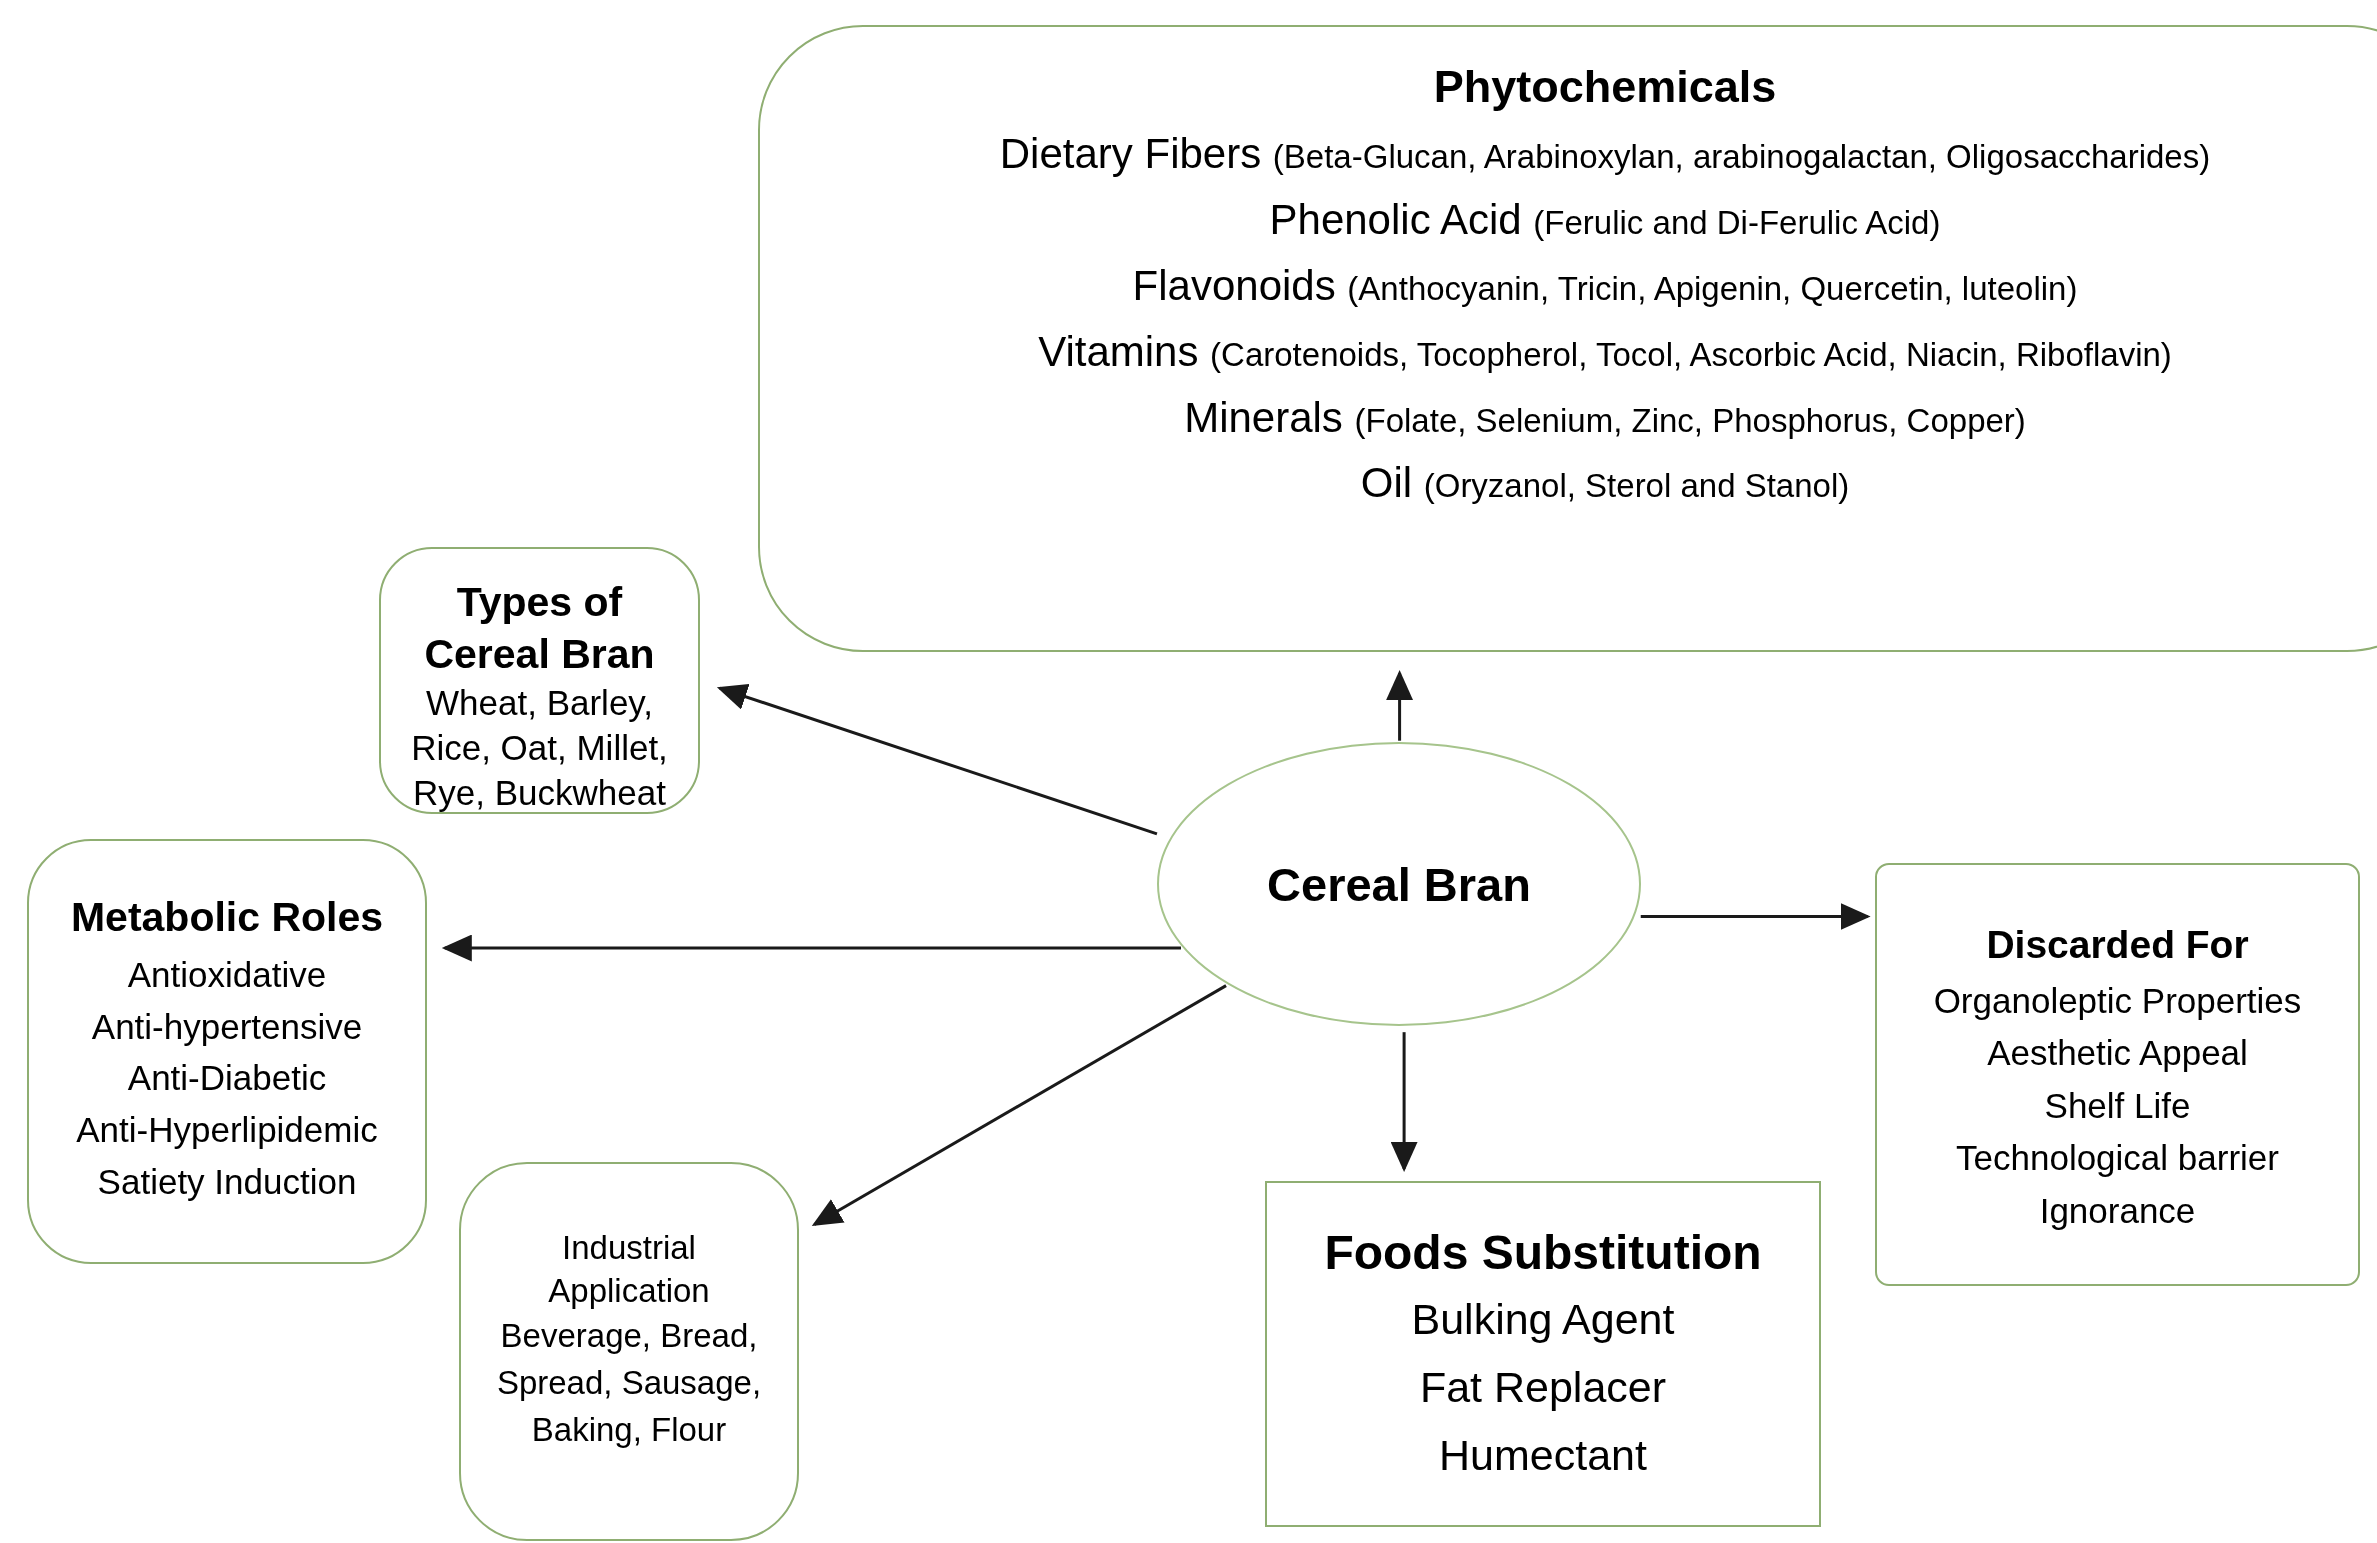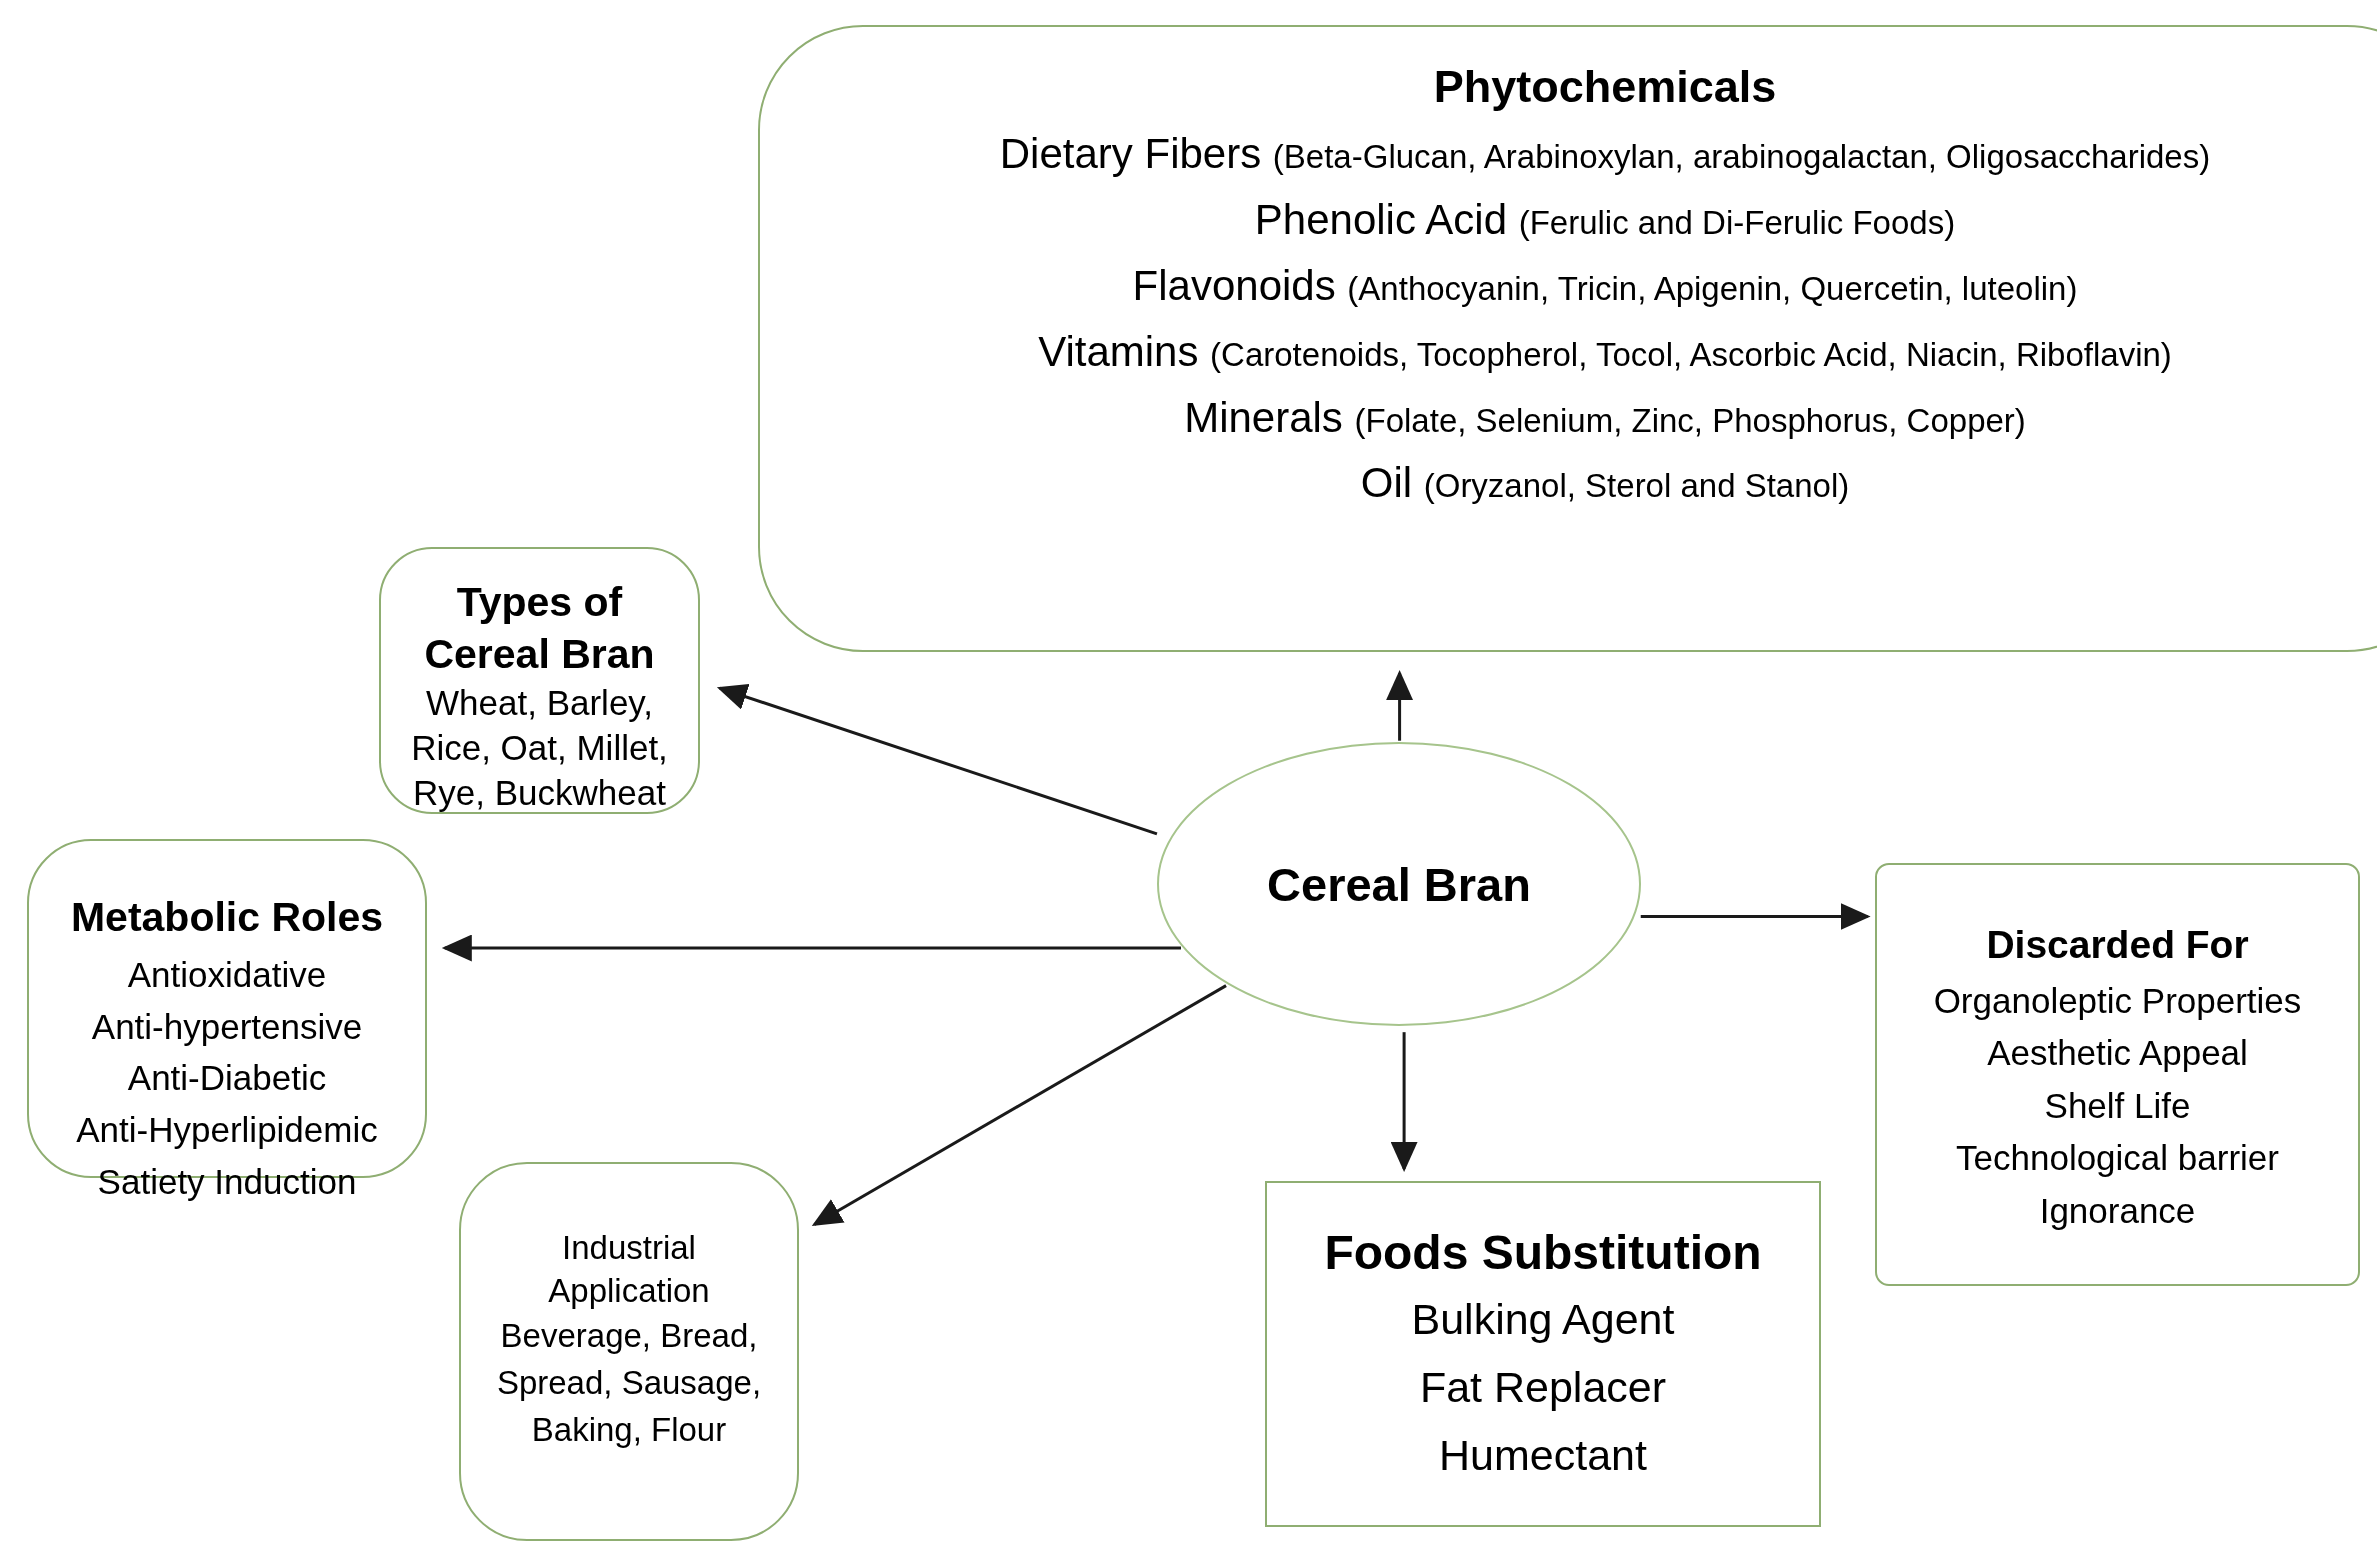--- a/index.html
+++ b/index.html
@@ -30,21 +30,21 @@
   .phyto{left:758px;top:25px;width:1694px;height:627px;border-radius:105px;padding:32px 53px 0;}
   .phyto-title{font-size:45px;font-weight:bold;line-height:1.25;margin-bottom:7.5px;}
   .p-line{line-height:1.32;margin:10.5px 0;}
   .p-main{font-size:42px;}
   .p-detail{font-size:33px;}
   
   .types{left:379px;top:547px;width:321px;height:267px;padding:27px 10.5px 0;}
   .types .t-title{font-size:41px;font-weight:bold;line-height:1.28;}
   .types .b-line{font-size:35px;line-height:1.28;}
   
-  .metabolic{left:27px;top:839px;width:400px;height:339px;border-radius:64px;padding:50px 12px 0;}
+  .metabolic{left:27px;top:839px;width:400px;height:425px;border-radius:64px;padding:50px 12px 0;}
   .metabolic .m-title{font-size:41px;font-weight:bold;line-height:1.3;margin-bottom:4.5px;}
   .metabolic .b-line{font-size:35px;line-height:1.48;}
   
   .industrial{left:459px;top:1162px;width:340px;height:379px;border-radius:68px;padding:63px 7.5px 0;}
   .industrial .t-title{font-size:33px;font-weight:normal;line-height:1.3;}
   .industrial .b-line{font-size:33px;line-height:1.42;}
   
   .foods{left:1265px;top:1181px;width:556px;height:346px;border-radius:0;padding:38px 15px 0;}
   .foods .f-title{font-size:48px;font-weight:bold;line-height:1.35;}
   .foods .b-line{font-size:43px;line-height:1.58;}
@@ -66,21 +66,21 @@
 <body>
 
 <div class="canvas">
 
   <div class="node phyto">
     <div class="phyto-title">Phytochemicals</div>
     <div class="p-line">
       <span class="p-main">Dietary Fibers </span><span class="p-detail">(Beta-Glucan, Arabinoxylan, arabinogalactan, Oligosaccharides)</span>
     </div>
     <div class="p-line">
-      <span class="p-main">Phenolic Acid </span><span class="p-detail">(Ferulic and Di-Ferulic Foods)</span>
+      <span class="p-main">Phenolic Acid </span><span class="p-detail">(Ferulic and Di-Ferulic Acid)</span>
     </div>
     <div class="p-line">
       <span class="p-main">Flavonoids </span><span class="p-detail">(Anthocyanin, Tricin, Apigenin, Quercetin, luteolin)</span>
     </div>
     <div class="p-line">
       <span class="p-main">Vitamins </span><span class="p-detail">(Carotenoids, Tocopherol, Tocol, Ascorbic Acid, Niacin, Riboflavin)</span>
     </div>
     <div class="p-line">
       <span class="p-main">Minerals </span><span class="p-detail">(Folate, Selenium, Zinc, Phosphorus, Copper)</span>
     </div>

